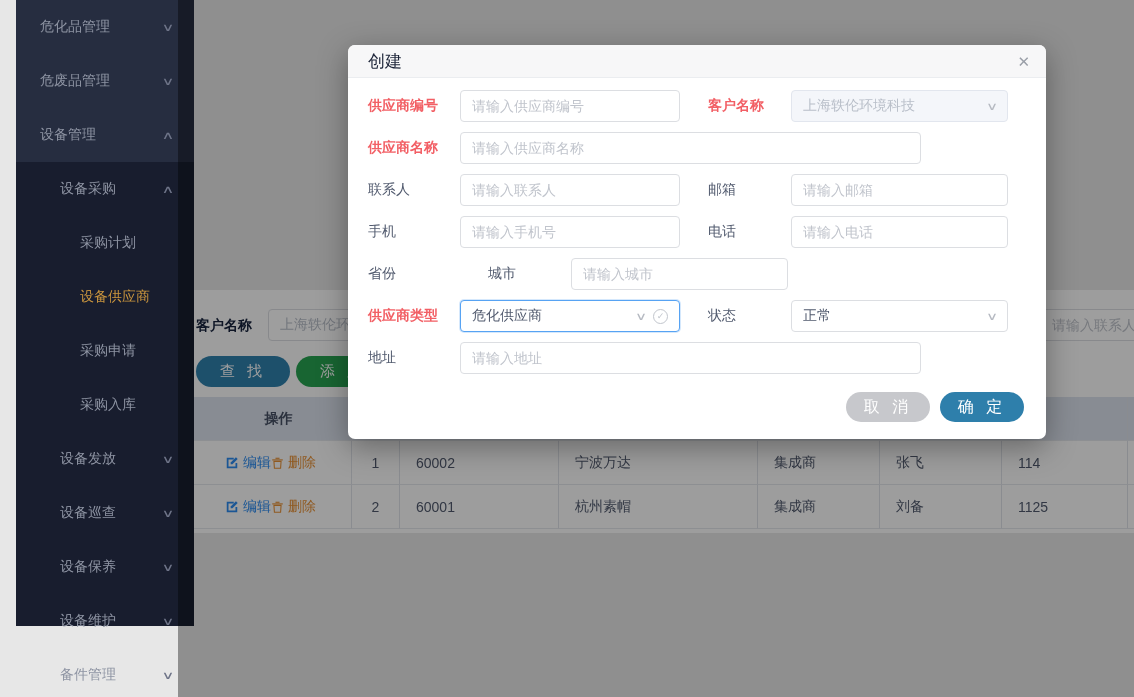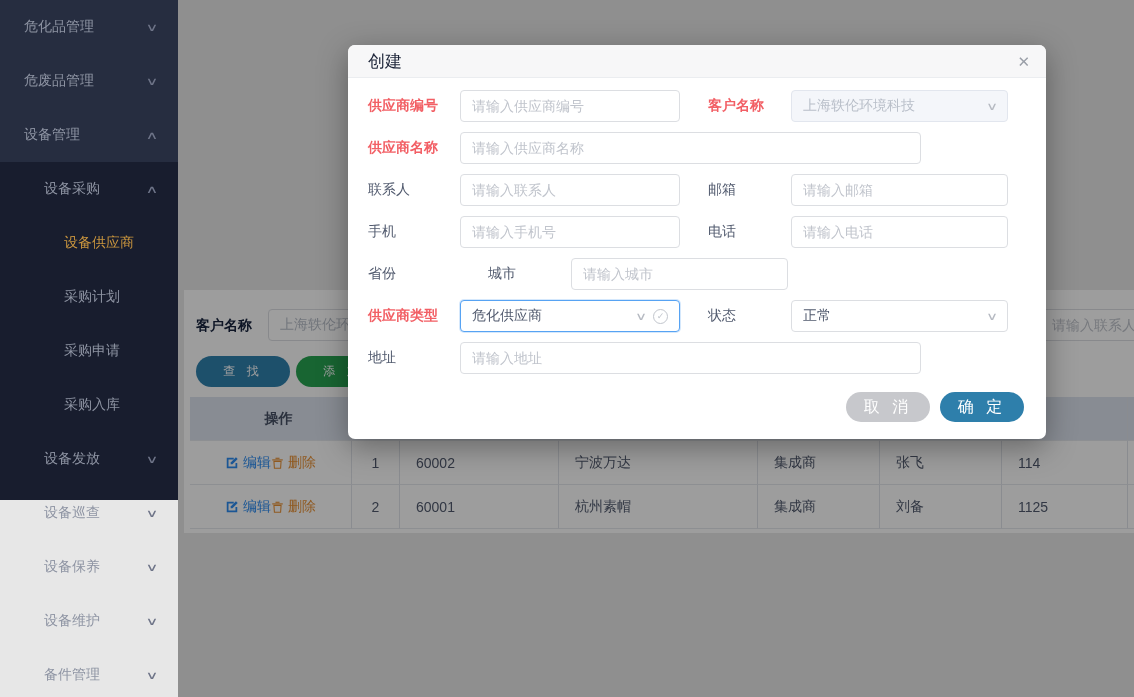--- a/index.html
+++ b/index.html
@@ -1,21 +1,21 @@
 <!DOCTYPE html>
 <html><head>
 <meta charset="utf-8">
 <style>
   * { margin:0; padding:0; box-sizing:border-box; }
   html,body { width:1134px; height:697px; overflow:hidden;
     font-family:"Liberation Sans","DejaVu Sans",sans-serif; }
   .app { position:relative; width:1134px; height:697px; background:#e7e7e7; }
 
   
-  .sidebar { position:absolute; left:0; top:0; width:178px; height:500px;
+  .sidebar { position:absolute; left:16px; top:0; width:178px; height:626px;
     background:#181d2e; z-index:10; }
   .side-top { background:#262d40; }
   .side-item { height:54px; display:flex; align-items:center; position:relative;
     color:#8e94a3; font-size:14px; cursor:pointer; }
   .side-item .chev { position:absolute; right:22px; font-size:11px; color:#6e7488;
     transform:scaleX(1.6); }
   .lv1 { padding-left:24px; }
   .lv2 { padding-left:44px; }
   .lv3 { padding-left:64px; }
   .side-item.active { color:#c9953e; }
@@ -25,21 +25,21 @@
   .panel { position:absolute; left:6px; right:0; top:290px; height:243px; background:#fdfdfd; }
   .toolbar-label { position:absolute; left:12px; top:20px; font-size:14px; font-weight:bold; color:#17233d; line-height:30px; }
   .toolbar-input { position:absolute; left:84px; top:19px; width:210px; height:32px;
     border:1px solid #dcdee2; border-radius:4px; background:#fff; padding:0 11px;
     font-size:14px; color:#b9bfc9; font-family:inherit; }
   .contact-input { position:absolute; left:856px; top:19px; width:170px; height:32px;
     border:1px solid #dcdee2; border-radius:4px; background:#fff; padding:0 11px;
     font-size:14px; font-family:inherit; color:#515a6e; }
   .contact-input::placeholder, .toolbar-input::placeholder { color:#c0c4cc; }
   .pill-btn { position:absolute; top:66px; height:31px; width:94px; border:none; border-radius:16px;
-    color:#fff; font-size:12px; letter-spacing:4px; cursor:pointer; font-family:inherit; }
+    color:#fff; font-size:15px; letter-spacing:4px; cursor:pointer; font-family:inherit; }
   .btn-search { left:12px; background:#2f81ad; }
   .btn-add { left:112px; background:#27a452; }
 
   .tbl { position:absolute; left:6px; top:107px; width:1160px; }
   .trow { display:grid; grid-template-columns:162px 48px 159px 199px 122px 122px 126px 222px;
     height:44px; align-items:stretch; }
   .th { background:#dce3ed; }
   .td, .thc { display:flex; align-items:center; font-size:14px; color:#515a6e;
     border-right:1px solid #dfe2e8; border-bottom:1px solid #e4e7ec; padding-left:16px; }
   .thc { font-weight:bold; color:#465064; justify-content:center; padding-left:16px; }
@@ -109,25 +109,25 @@
       <div class="side-item lv1">
         <span>设备管理</span>
         <span class="chev">∧</span>
       </div>
     </div>
     <div class="side-sub">
       <div class="side-item lv2">
         <span>设备采购</span>
         <span class="chev">∧</span>
       </div>
+      <div class="side-item lv3">
+        <span>采购计划</span>
+      </div>
       <div class="side-item lv3 active">
         <span>设备供应商</span>
-      </div>
-      <div class="side-item lv3">
-        <span>采购计划</span>
       </div>
       <div class="side-item lv3">
         <span>采购申请</span>
       </div>
       <div class="side-item lv3">
         <span>采购入库</span>
       </div>
       <div class="side-item lv2">
         <span>设备发放</span>
         <span class="chev">∨</span>

